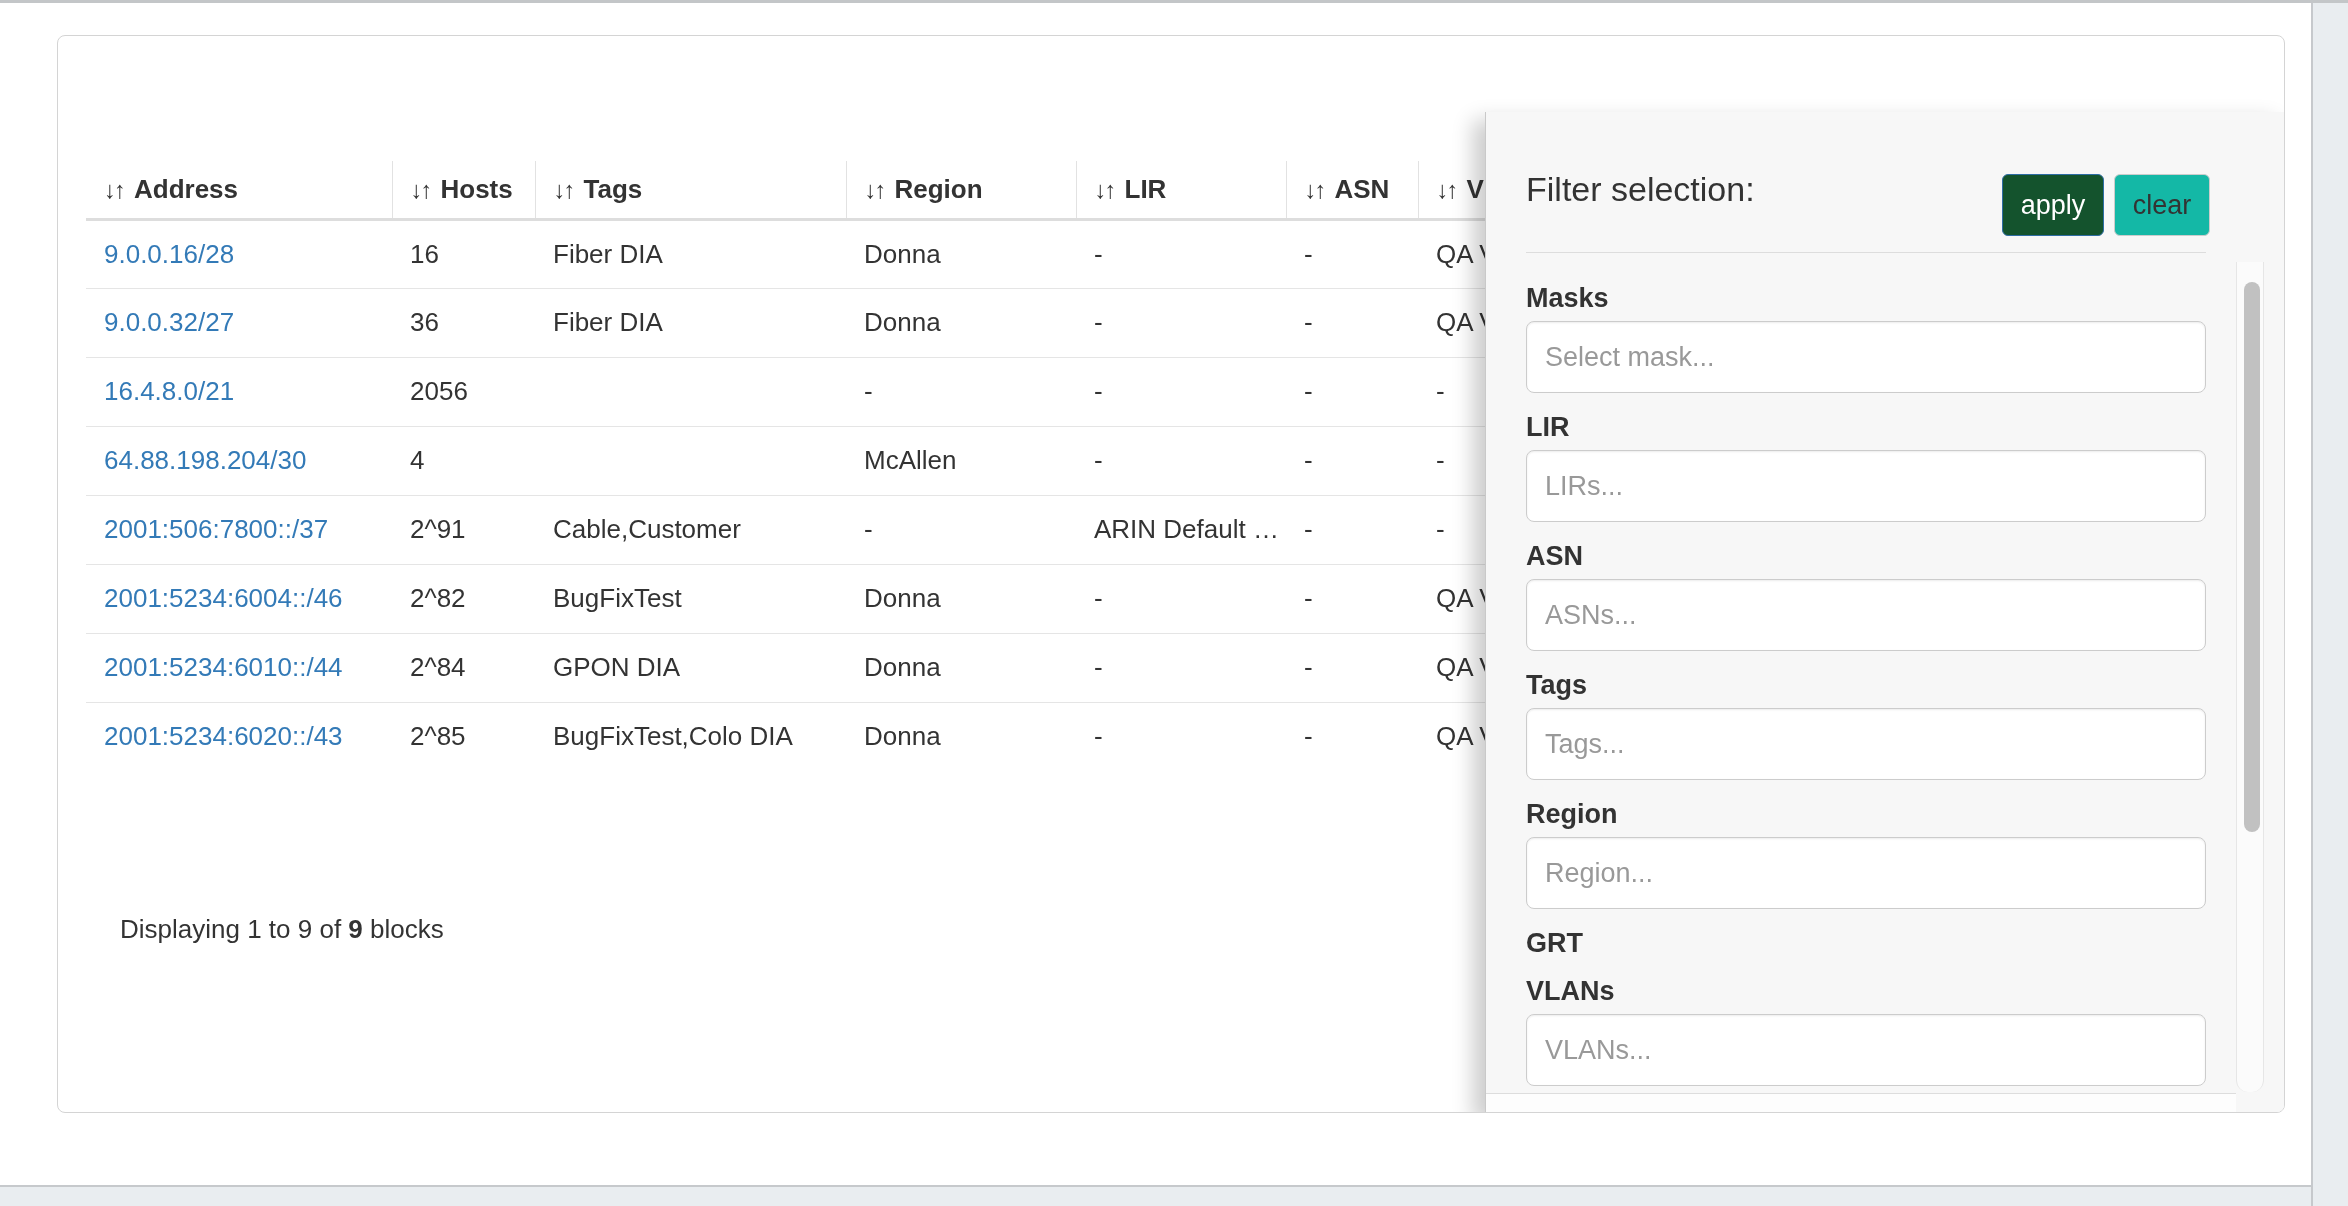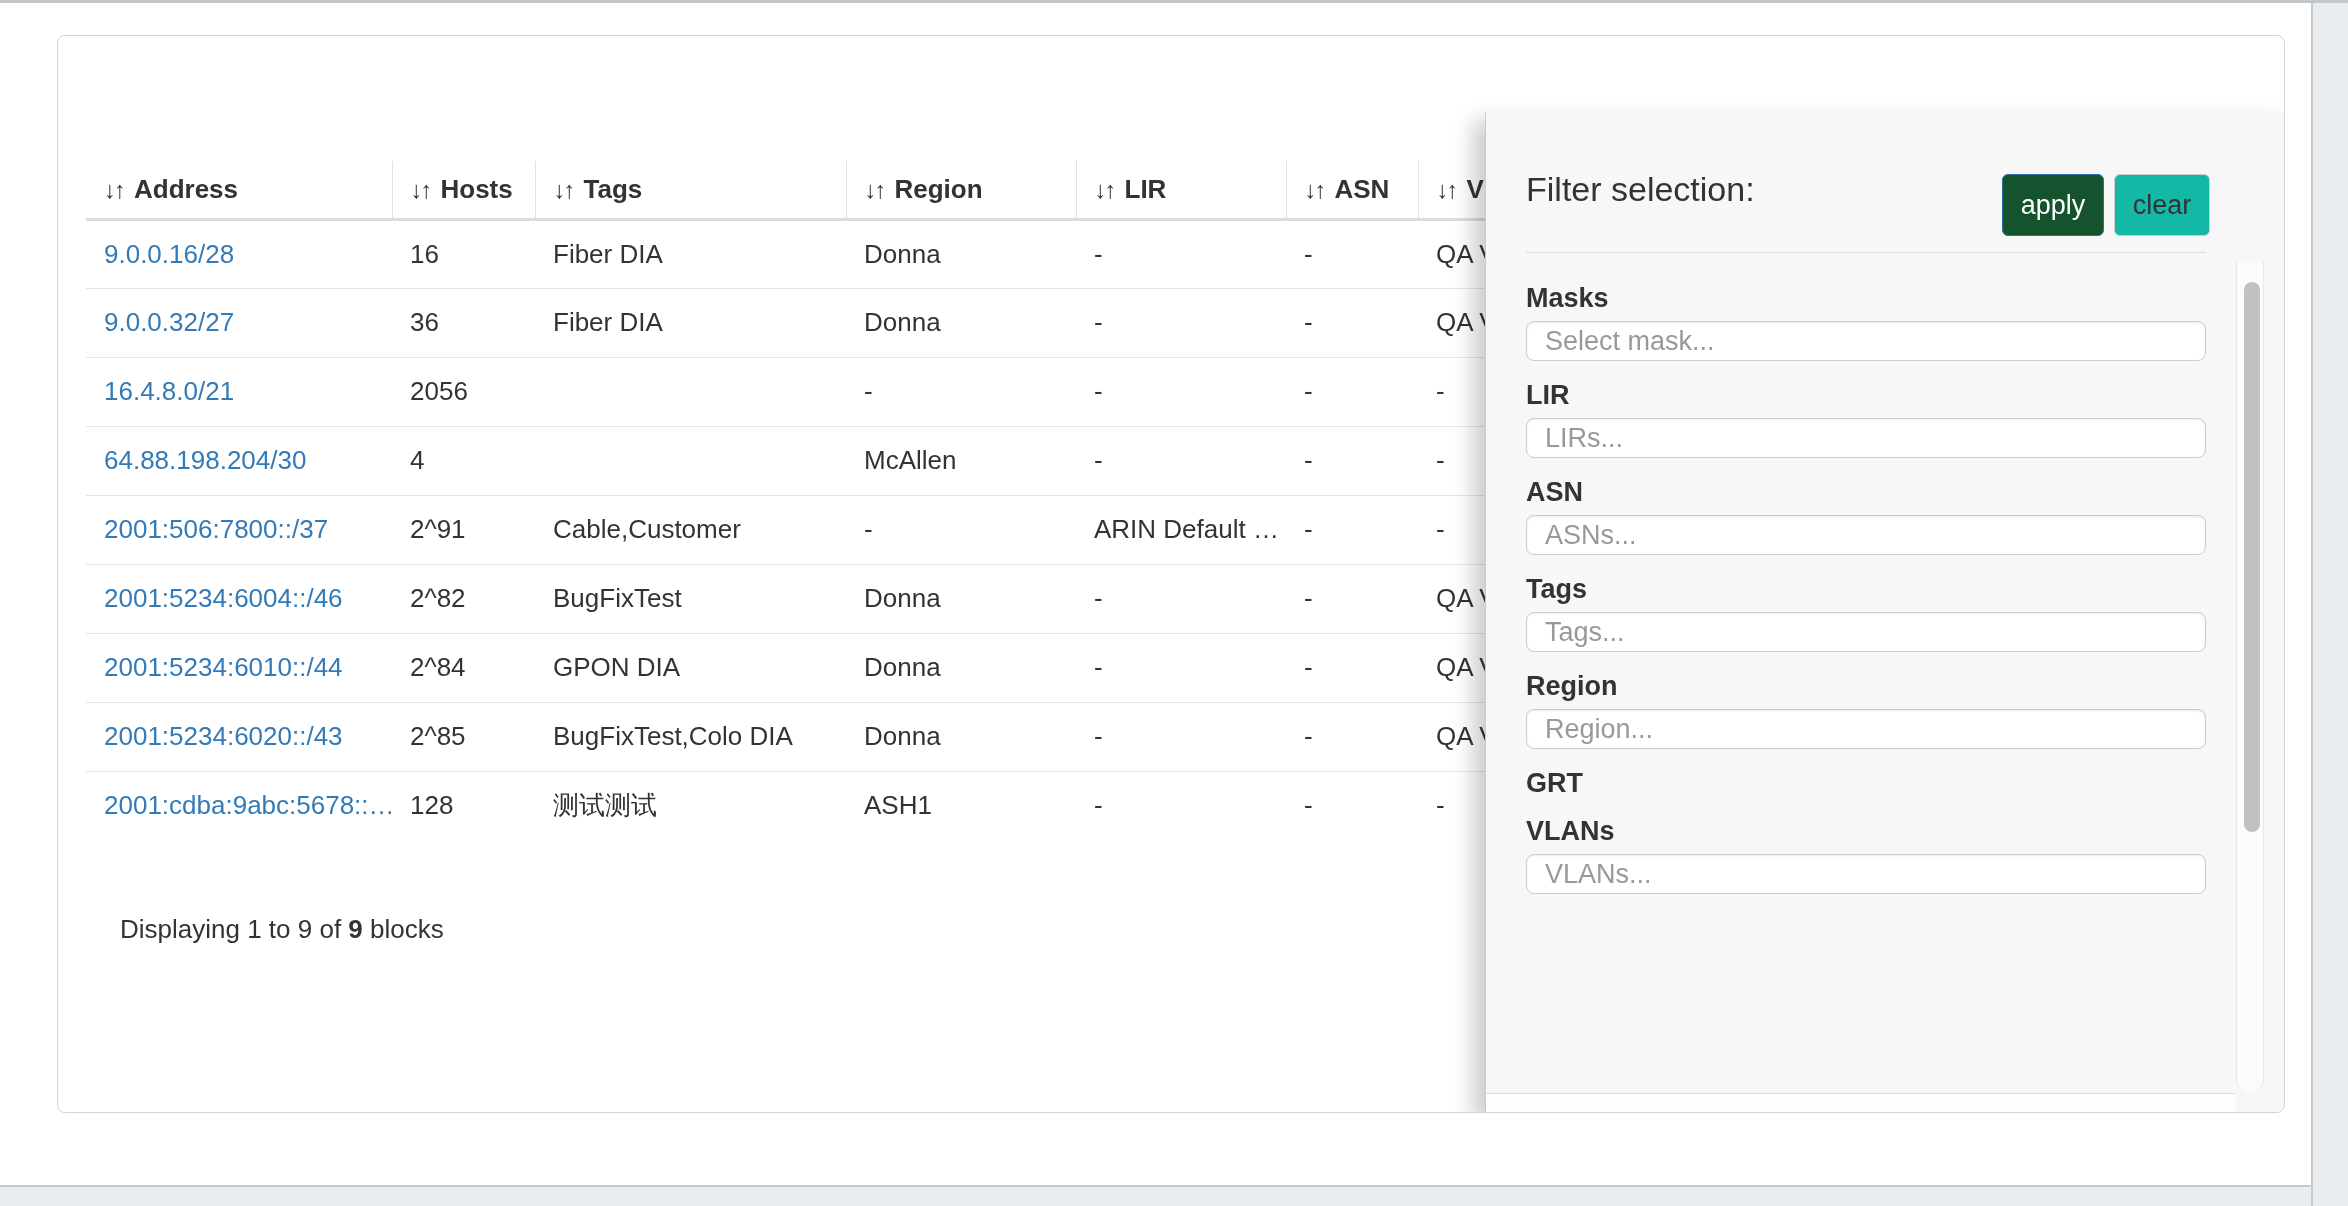--- a/index.html
+++ b/index.html
@@ -81,21 +81,21 @@
   }
   .btn { position:absolute; top:62px; height:62px; border-radius:6px; font-size:27px; text-align:center; line-height:60px; cursor:pointer; font-family:inherit; }
   .btn-apply { left:516px; width:102px; background:#14532d; border:1px solid #2e6da4; color:#fff; }
   .btn-clear { left:628px; width:96px;  background:#14b8a6; border:1px solid #ccc; color:#333; }
   .panel-divider { position:absolute; left:40px; top:140px; width:680px; border-top:1px solid #ddd; }
 
   .fields { position:absolute; left:40px; top:172px; width:680px; }
   .field-group { margin-bottom:20px; }
   .field-label { display:block; font-size:27px; font-weight:700; color:#333; line-height:28px; margin-bottom:9px; }
   .field-input {
-    width:680px; height:40px; background:#fff;
+    width:680px; height:72px; background:#fff;
     border:1px solid #ccc; border-radius:8px;
     padding:0 18px; font-size:27px; color:#555;
     font-family:inherit;
     box-shadow:inset 0 1px 2px rgba(0,0,0,0.08);
     outline:none;
   }
   .field-input::placeholder { color:#999; opacity:1; }
 
   .scroll-track {
     position:absolute; left:750px; top:150px; width:28px; height:830px;
@@ -236,29 +236,20 @@
           <tr>
             <td><a class="addr" href="#">2001:5234:6020::/43</a></td>
             <td>2^85</td>
             <td>BugFixTest,Colo DIA</td>
             <td>Donna</td>
             <td>-</td>
             <td>-</td>
             <td>QA V</td>
           </tr>
 
-          <tr>
-            <td><a class="addr" href="#">2001:cdba:9abc:5678::…</a></td>
-            <td>128</td>
-            <td>测试测试</td>
-            <td>ASH1</td>
-            <td>-</td>
-            <td>-</td>
-            <td>-</td>
-          </tr>
 
       </tbody>
     </table>
   </div>
 
   <div class="tbl-footer"><span>Displaying 1 to 9 of </span><b>9</b><span> blocks</span></div>
 
   <div class="filter-panel">
     <span class="panel-title">Filter selection:</span>
     <button class="btn btn-apply">apply</button>

